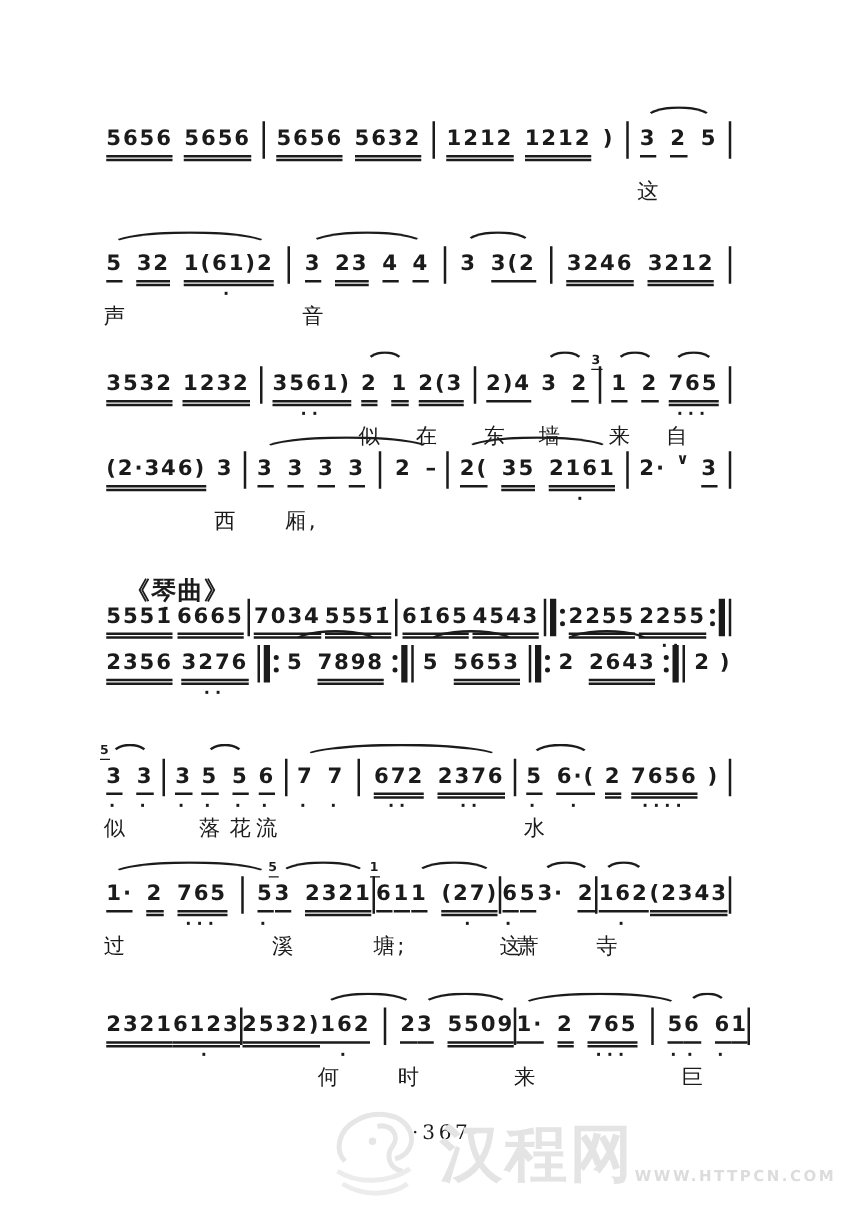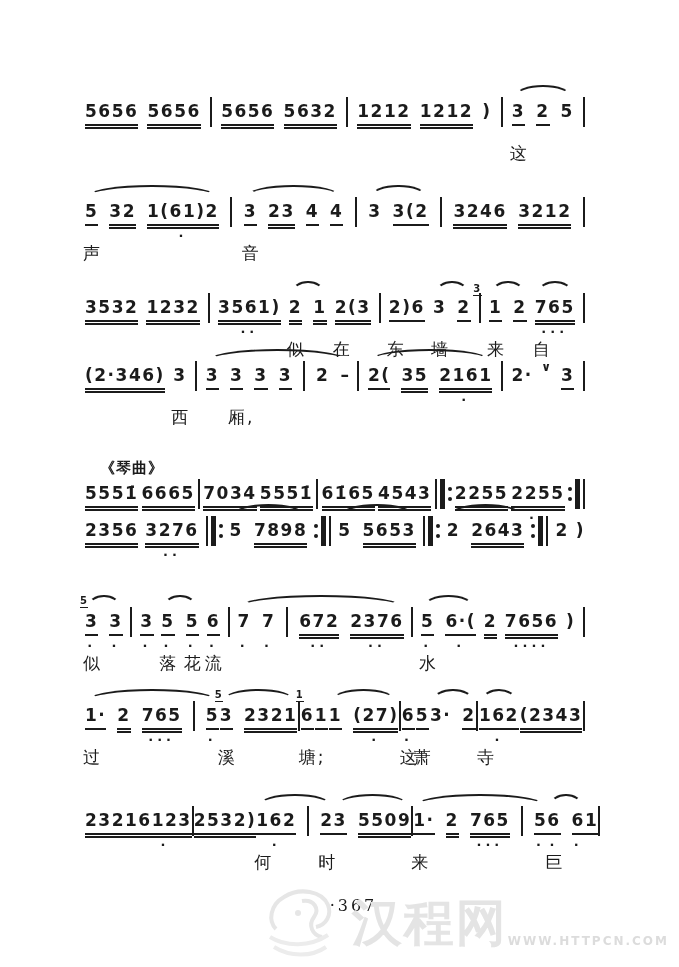--- a/index.html
+++ b/index.html
@@ -53,21 +53,21 @@
   .tok.dash{letter-spacing:0;}
 
   
   .rep{display:inline-flex;align-items:center;gap:3px;height:30px;margin-top:-3px;flex:none;}
   .rb-thin{width:2px;height:30px;background:var(--ink);}
   .rb-thick{width:5px;height:30px;background:var(--ink);}
   .rdots{display:flex;flex-direction:column;gap:6px;}
   .rdot{width:4px;height:4px;border-radius:50%;background:var(--ink);}
 
   
-  .annotation{position:absolute;left:100px;top:459px;font-size:15px;font-weight:700;letter-spacing:1px;}
+  .annotation{position:absolute;left:100px;top:459px;font-size:20px;font-weight:700;letter-spacing:1px;}
   .page-number{position:absolute;left:0;right:0;top:896px;text-align:center;
     font-size:16px;letter-spacing:3px;font-family:"DejaVu Serif","Liberation Serif",serif;padding-left:36px;}
 
   
   .watermark{position:absolute;right:10px;bottom:4px;display:flex;align-items:center;gap:4px;}
   .wm-text{display:flex;flex-direction:row;align-items:center;}
   .wm-brand{font-size:50px;line-height:1;font-weight:700;color:var(--wm);letter-spacing:2px;}
   .wm-url{font-size:12px;letter-spacing:2px;color:#dcdcdc;font-weight:700;margin-top:2px;align-self:flex-end;}
 </style>
 </head>
@@ -121,21 +121,21 @@
         <span class="tok u2"><span class="txt">3532</span></span>
         <span class="tok u2"><span class="txt">1232</span></span>
         <span class="bar"></span>
         <span class="tok u2"><span class="txt">3561)</span><span class="bd">··</span></span>
         <span class="grp arc">
           <span class="tok u2"><span class="txt">2</span><span class="lyr">似</span></span>
           <span class="tok u2"><span class="txt">1</span></span>
         </span>
         <span class="tok u2"><span class="txt">2(3</span><span class="lyr">在</span></span>
         <span class="bar"></span>
-        <span class="tok u1"><span class="txt">2)6</span><span class="lyr">东</span></span>
+        <span class="tok u1"><span class="txt">2)4</span><span class="lyr">东</span></span>
         <span class="grp arc">
           <span class="tok"><span class="txt">3</span><span class="lyr">墙</span></span>
           <span class="tok u1"><span class="sup r">3</span><span class="txt">2</span></span>
         </span>
         <span class="bar"></span>
         <span class="grp arc">
           <span class="tok u1"><span class="txt">1</span><span class="lyr">来</span></span>
           <span class="tok u1"><span class="txt">2</span></span>
         </span>
         <span class="grp arc">

